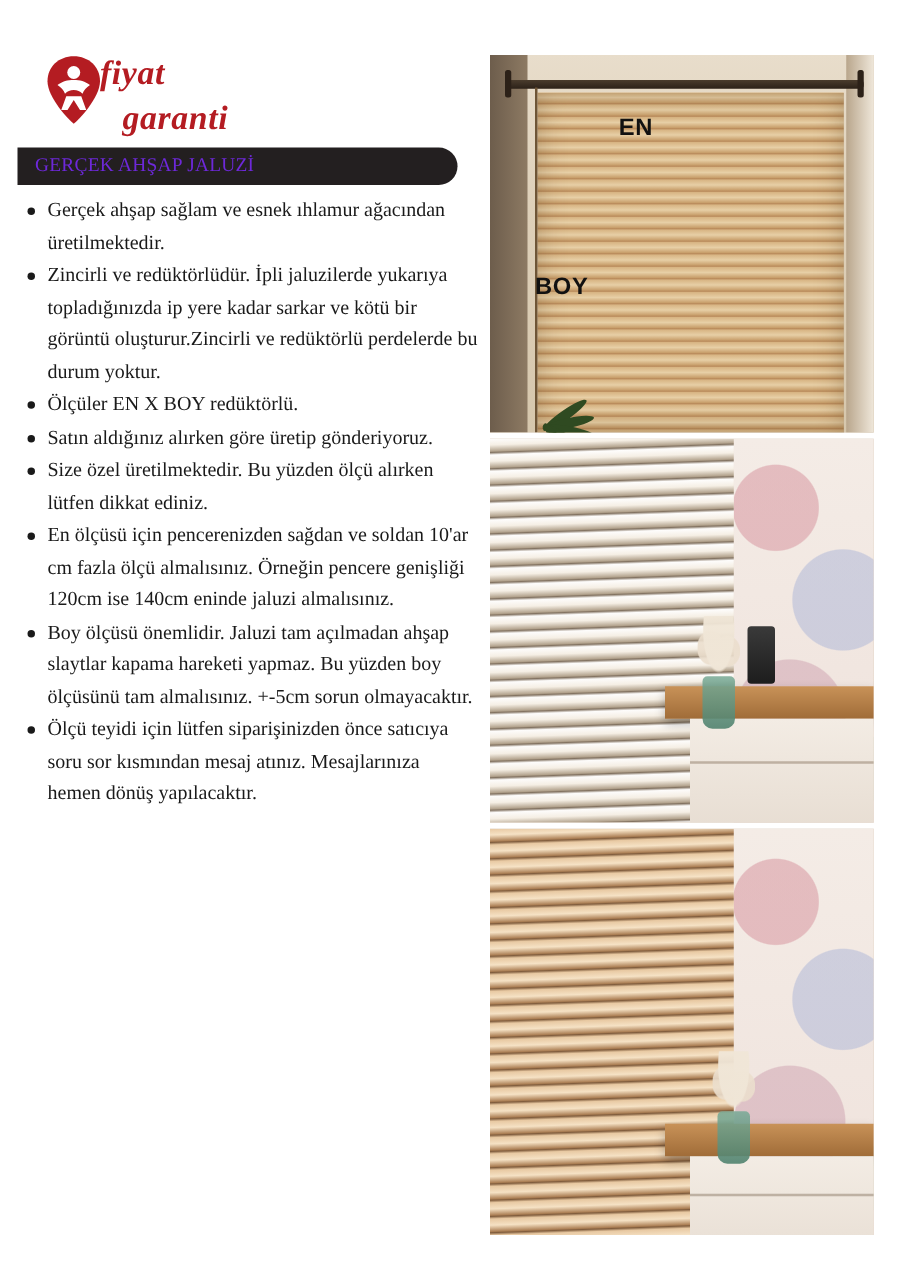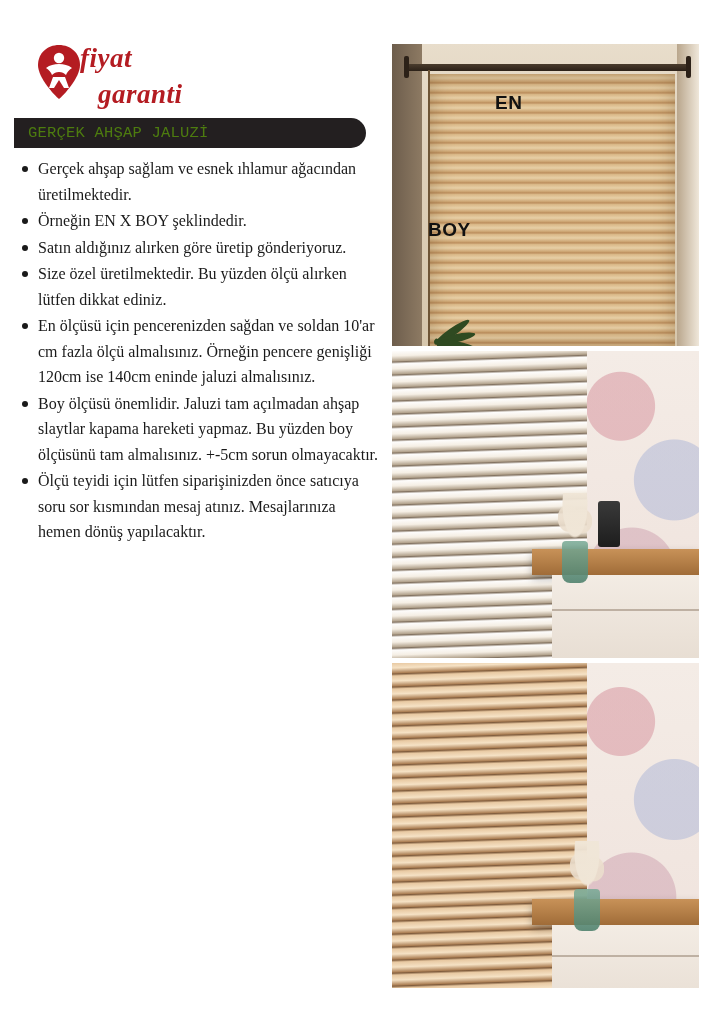--- a/index.html
+++ b/index.html
@@ -59,22 +59,22 @@
     left: 0; top: 0;
     width: 352px; height: 30px;
     background: #231f20;
     border-radius: 0 15px 15px 0;
   }
   .ribbon-text {
     position: absolute;
     left: 14px; top: 0;
     height: 30px;
     line-height: 30px;
-    color: #4d7c0f;
-    font-family: Liberation Mono, monospace;
+    color: #6d28d9;
+    font-family: Liberation Serif, serif;
     font-size: 15.5px;
     letter-spacing: .2px;
     white-space: nowrap;
   }
   
   ul.features {
     margin: 0; padding: 0 0 0 22px;
     list-style: none;
   }
   ul.features li {
@@ -258,21 +258,22 @@
       </div>
     </div>
 
     <div class="title-ribbon">
       <div class="ribbon-bg"></div>
       <div class="ribbon-text">GERÇEK AHŞAP JALUZİ</div>
     </div>
 
     <ul class="features">
       <li>Gerçek ahşap sağlam ve esnek ıhlamur ağacından üretilmektedir.</li>
-      <li>Örneğin EN X BOY şeklindedir.</li>
+      <li>Zincirli ve redüktörlüdür. İpli jaluzilerde yukarıya topladığınızda ip yere kadar sarkar ve kötü bir görüntü oluşturur.Zincirli ve redüktörlü perdelerde bu durum yoktur.</li>
+      <li>Ölçüler EN X BOY redüktörlü.</li>
       <li>Satın aldığınız alırken göre üretip gönderiyoruz.</li>
       <li>Size özel üretilmektedir. Bu yüzden ölçü alırken lütfen dikkat ediniz.</li>
       <li>En ölçüsü için pencerenizden sağdan ve soldan 10'ar cm fazla ölçü almalısınız. Örneğin pencere genişliği 120cm ise 140cm eninde jaluzi almalısınız.</li>
       <li>Boy ölçüsü önemlidir. Jaluzi tam açılmadan ahşap slaytlar kapama hareketi yapmaz. Bu yüzden boy ölçüsünü tam almalısınız. +-5cm sorun olmayacaktır.</li>
       <li>Ölçü teyidi için lütfen siparişinizden önce satıcıya soru sor kısmından mesaj atınız. Mesajlarınıza hemen dönüş yapılacaktır.</li>
     </ul>
   </div>
 
   <div class="right-col">
 

